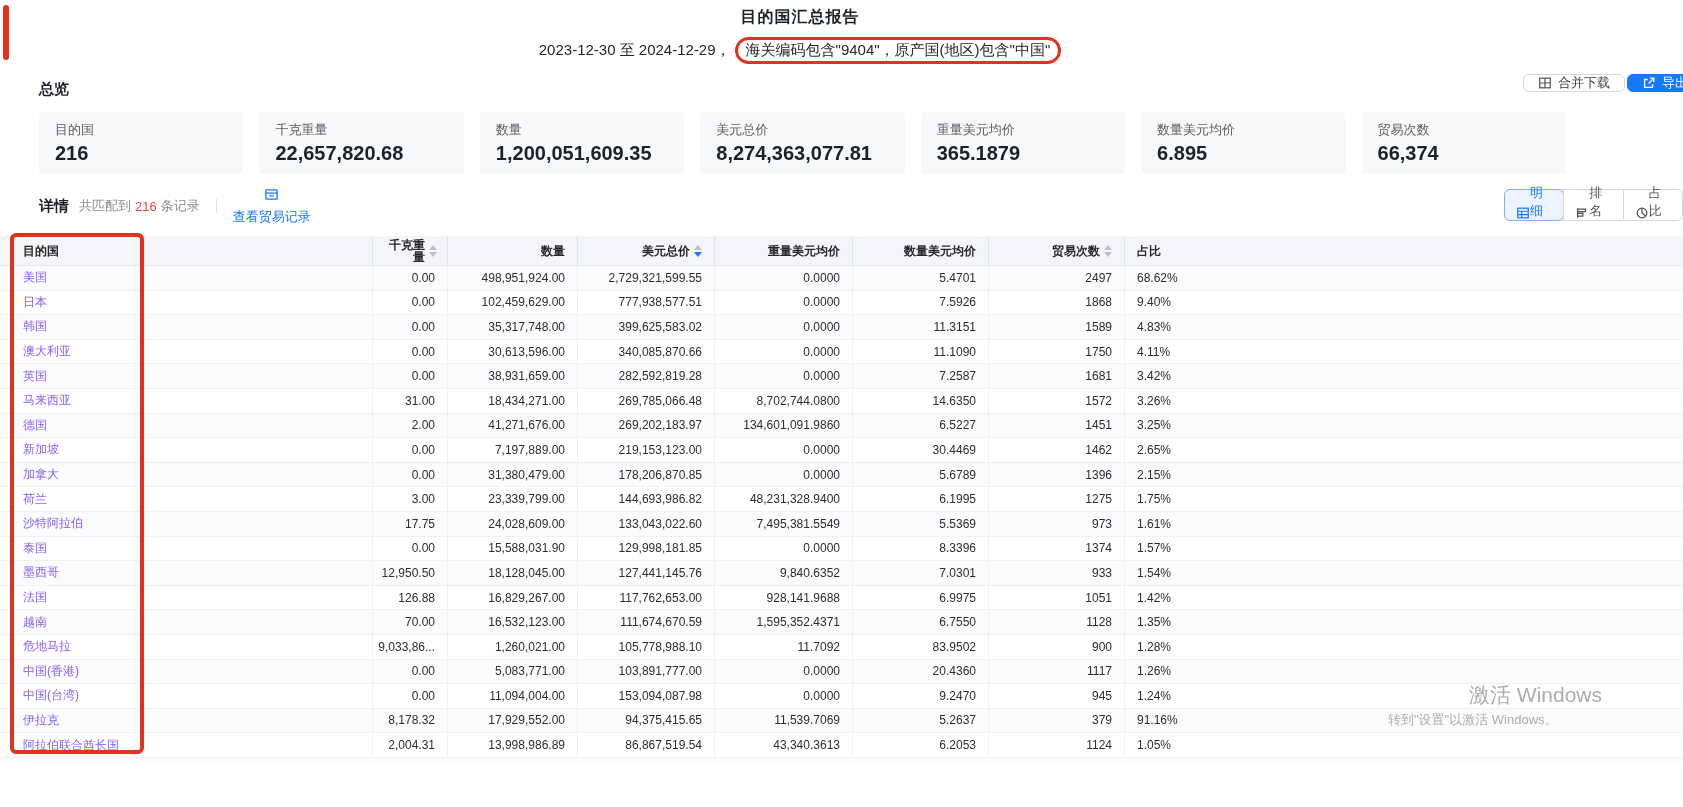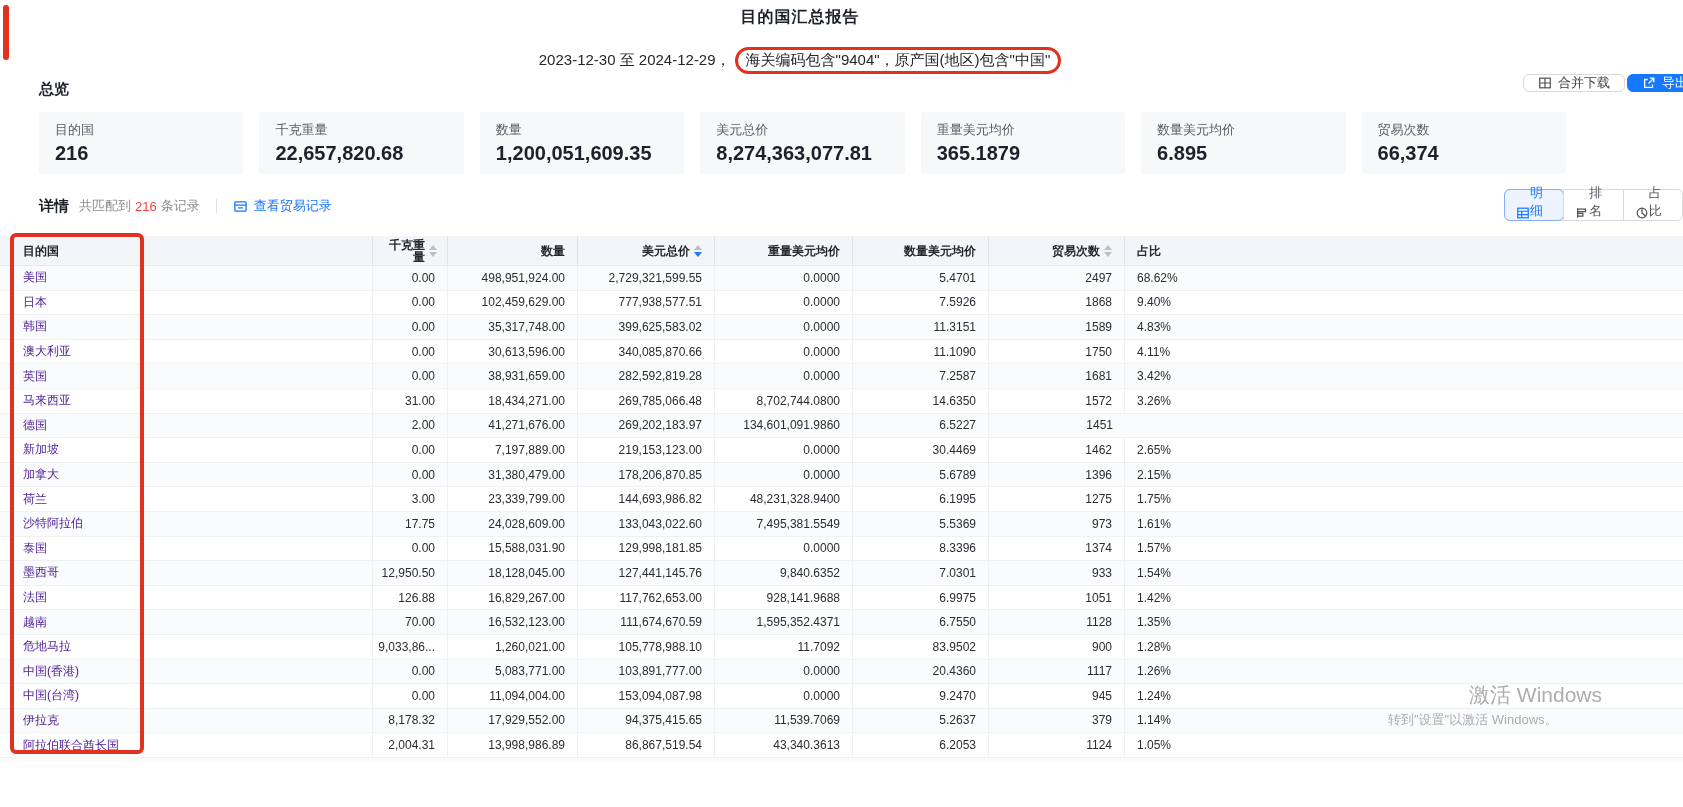--- a/index.html
+++ b/index.html
@@ -2,21 +2,21 @@
 <html><head>
 <meta charset="utf-8">
 <style>
   * { margin:0; padding:0; box-sizing:border-box; }
   html,body { width:1683px; height:807px; overflow:hidden; background:#fff;
     font-family:"Liberation Sans","DejaVu Sans",sans-serif; color:#262626; }
 
   
   .report-header { position:absolute; top:7px; left:0; width:1600px; text-align:center; }
   .report-title { font-size:16px; font-weight:700; color:#1d2129; letter-spacing:1px; }
-  .report-subtitle { margin-top:19px; font-size:15px; color:#25262b; display:flex; justify-content:center; align-items:center; }
+  .report-subtitle { margin-top:9px; font-size:15px; color:#25262b; display:flex; justify-content:center; align-items:center; }
   .subtitle-highlight { border:3px solid #e0321f; border-radius:14px; padding:1px 8px; margin-left:4px; }
 
   .red-left-bar { position:absolute; left:3px; top:5px; width:6px; height:55px; background:#e0321f; border-radius:3px; }
 
   
   .section-title { position:absolute; left:39px; font-size:15px; font-weight:700; color:#1d2129; }
   .btn { position:absolute; top:74px; height:18px; display:flex; align-items:center; gap:6px;
     font-size:13px; border-radius:6px; padding:0 14px; cursor:pointer; white-space:nowrap; }
   .btn-plain { left:1523px; background:#fff; border:1px solid #d9d9d9; color:#3d3d46; }
   .btn-primary { left:1627px; width:96px; background:#1677ff; border:1px solid #1677ff; color:#fff; }
@@ -25,21 +25,21 @@
   .stat-card { flex:1; height:62px; background:#f7f8fa; border-radius:3px; padding:9px 16px; }
   .stat-label { font-size:13px; color:#5c5c66; }
   .stat-value { margin-top:3px; font-size:20px; font-weight:700; color:#1d2129; }
 
   
   .detail-bar { position:absolute; left:39px; top:191px; height:30px; display:flex; align-items:center; font-size:13px; }
   .detail-title { font-size:15px; font-weight:700; color:#1d2129; margin-right:10px; }
   .match-text { color:#8c8c8c; }
   .match-count { color:#f53f3f; margin:0 4px; }
   .v-divider { width:1px; height:14px; background:#e0e0e0; margin:0 16px; }
-  .trade-link { color:#1677ff; display:flex; align-items:center; gap:6px; cursor:pointer; }
+  .trade-link { color:#1677ff; display:flex; align-items:center; gap:6px; cursor:pointer;flex-direction:column; }
 
   .segmented { position:absolute; left:1504px; top:189px; display:flex; height:32px;
     border:1px solid #d9d9d9; border-radius:6px; background:#fff; font-size:13px; color:#4e5059; }
   .seg { display:flex; align-items:flex-end; padding:0 11px; cursor:pointer; }
   .seg + .seg { border-left:1px solid #d9d9d9; }
   .seg.active { margin:-1px; border:1px solid #85aef5; border-radius:6px; background:#edf4ff; color:#1677ff; }
 
   
   .data-table { position:absolute; left:0; top:236px; width:1683px; font-size:12px; }
   .tr { display:grid; grid-template-columns:373px 75px 130px 137px 138px 136px 136px 1fr; align-items:center; }
@@ -53,21 +53,21 @@
   .sorter { display:inline-flex; flex-direction:column; margin-left:4px; line-height:0; }
   .caret { width:0; height:0; border-left:4px solid transparent; border-right:4px solid transparent; }
   .caret.up { border-bottom:5px solid #bfbfbf; margin-bottom:2px; }
   .caret.down { border-top:5px solid #bfbfbf; }
   .caret.active { border-top-color:#1677ff; }
 
   .tbody .tr { height:24.6px; border-bottom:1px solid #f0f1f4; background:#fff; }
   .tbody .tr:nth-child(odd) { background:#fafbfd; }
   .tbody .tr > div { height:100%; display:flex; align-items:center; overflow:hidden; white-space:nowrap; }
   .tbody .tr > div:not(:last-child) { border-right:1px solid #eef0f4; }
-  .c-country { padding-left:23px; color:#4c1d95; }
+  .c-country { padding-left:23px; color:#8b5cf6; }
   .c-num { justify-content:flex-end; padding-right:12px; color:#2b2b33; }
   .c-pct { padding-left:12px; color:#2b2b33; }
   .row-sliver { height:5px; background:#fafbfd; }
 
   
   .red-col-box { position:absolute; left:10px; top:233px; width:134px; height:521px;
     border:4px solid #e0321f; border-radius:6px; pointer-events:none; }
   .watermark { position:absolute; color:#9e9e9e; opacity:.85; pointer-events:none; }
   .wm1 { left:1425px; top:681px; font-size:21px;margin-left:44px; }
   .wm2 { left:1388px; top:711px; font-size:13px; }
@@ -305,20 +305,21 @@
       </div>
 
       <div class="tr">
         <div class="c-country">德国</div>
         <div class="c-num">2.00</div>
         <div class="c-num">41,271,676.00</div>
         <div class="c-num">269,202,183.97</div>
         <div class="c-num">134,601,091.9860</div>
         <div class="c-num">6.5227</div>
         <div class="c-num">1451</div>
+        <div class="c-pct">3.25%</div>
       </div>
 
       <div class="tr">
         <div class="c-country">新加坡</div>
         <div class="c-num">0.00</div>
         <div class="c-num">7,197,889.00</div>
         <div class="c-num">219,153,123.00</div>
         <div class="c-num">0.0000</div>
         <div class="c-num">30.4469</div>
         <div class="c-num">1462</div>
@@ -436,21 +437,21 @@
       </div>
 
       <div class="tr">
         <div class="c-country">伊拉克</div>
         <div class="c-num">8,178.32</div>
         <div class="c-num">17,929,552.00</div>
         <div class="c-num">94,375,415.65</div>
         <div class="c-num">11,539.7069</div>
         <div class="c-num">5.2637</div>
         <div class="c-num">379</div>
-        <div class="c-pct">1.14%</div>
+        <div class="c-pct">91.16%</div>
       </div>
 
       <div class="tr">
         <div class="c-country">阿拉伯联合酋长国</div>
         <div class="c-num">2,004.31</div>
         <div class="c-num">13,998,986.89</div>
         <div class="c-num">86,867,519.54</div>
         <div class="c-num">43,340.3613</div>
         <div class="c-num">6.2053</div>
         <div class="c-num">1124</div>

